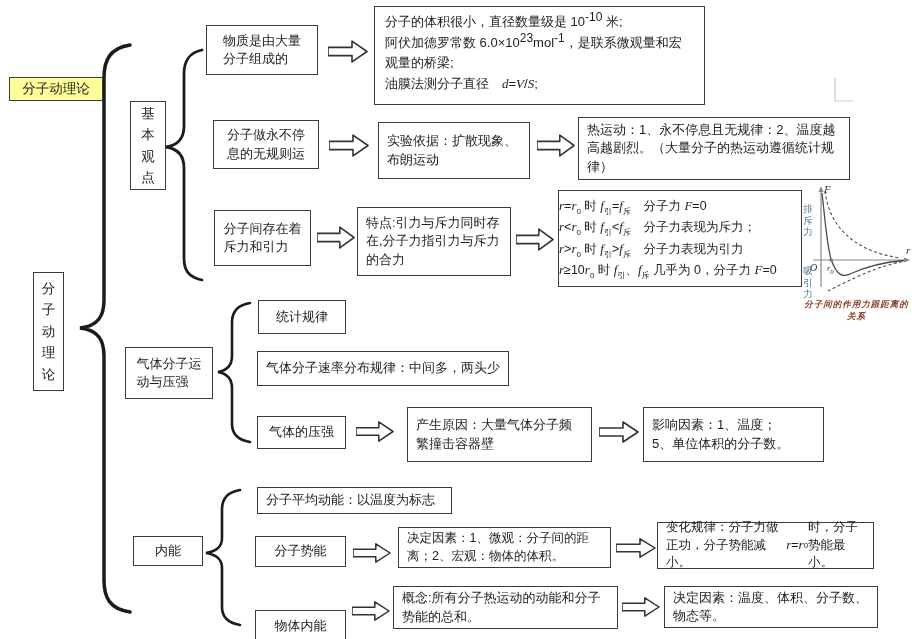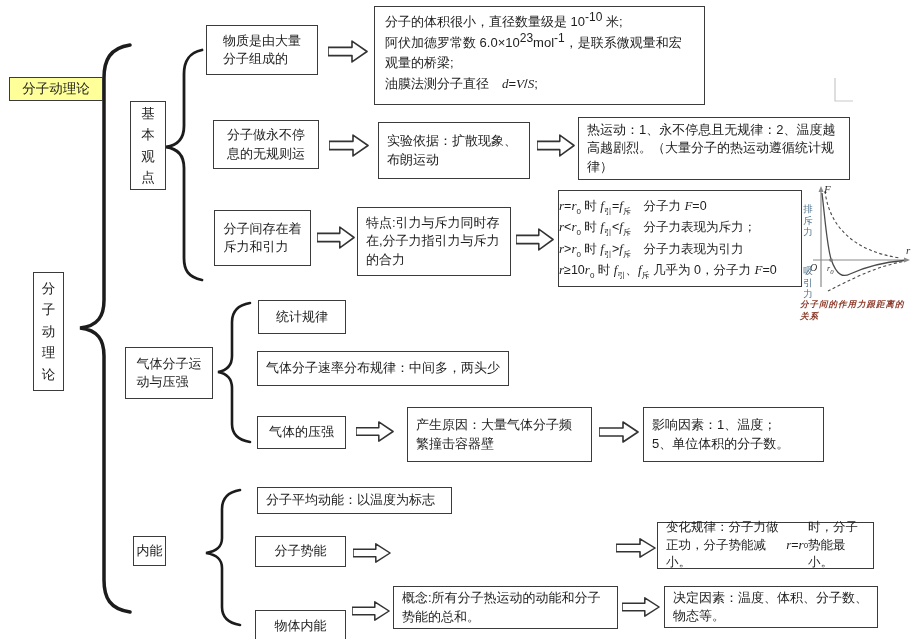--- a/index.html
+++ b/index.html
@@ -18,21 +18,21 @@
   .serifvars sub{font-size:8px;}
   .serifvars sup{font-size:12px;text-align:right;}
   sup,sub{line-height:0;}
   #braces{position:absolute;left:0;top:0;z-index:0;pointer-events:none;}
   .node{z-index:2;}
   
   #graph{position:absolute;left:800px;top:183px;width:113px;height:130px;z-index:2;}
   #graph svg{position:absolute;left:0;top:0;}
   .glabel{position:absolute;font-size:9.5px;line-height:11.5px;color:#4a708b;white-space:pre-line;text-align:center;}
   .gaxis{position:absolute;font-family:"Liberation Serif","DejaVu Serif",serif;font-style:italic;font-size:11px;color:#333;}
-  .gcaption{position:absolute;left:0;top:116px;width:113px;text-align:left;
+  .gcaption{position:absolute;left:0;top:116px;width:113px;text-align:center;
             font-size:8.5px;font-weight:bold;font-style:italic;color:#8b3a2a;letter-spacing:1px;}
 </style>
 </head>
 <body>
 
 <div id="canvas">
 
   <svg id="braces" width="915" height="639" viewBox="0 0 915 639">
     <g fill="none" stroke="#1c1c1c" stroke-linecap="round">
       <path stroke-width="3.5" d="M130,45 C110,48 104,60 104,78 L104,300 C104,316 98,326 80,328 C98,330 104,340 104,356 L104,580 C104,598 110,609 130,612"></path>
@@ -147,28 +147,29 @@
   </div>
   <div class="box node left" style="left:407px;top:407px;width:185px;height:55px;">产生原因：大量气体分子频繁撞击容器壁</div>
   <div class="arrow node" style="left:599px;top:420px;width:40px;height:24px;">
     <svg viewBox="0 0 40 24" preserveAspectRatio="none">
         <polygon points="0,8 24,8 24,2 39,12 24,22 24,16 0,16" fill="#fff" stroke="#333" stroke-width="1.6" stroke-linejoin="round"></polygon>
       </svg>
   </div>
   <div class="box node left pre" style="left:643px;top:407px;width:181px;height:55px;">影响因素：1、温度；
 5、单位体积的分子数。</div>
 
-  <div class="box node" style="left:133px;top:536px;width:33px;height:30px;">内能</div>
+  <div class="box node" style="left:133px;top:536px;width:70px;height:30px;">内能</div>
   <div class="box node left" style="left:257px;top:487px;width:195px;height:27px;">分子平均动能：以温度为标志</div>
   <div class="box node" style="left:255px;top:536px;width:91px;height:31px;">分子势能</div>
   <div class="arrow node" style="left:353px;top:542px;width:38px;height:22px;">
     <svg viewBox="0 0 40 24" preserveAspectRatio="none">
         <polygon points="0,8 24,8 24,2 39,12 24,22 24,16 0,16" fill="#fff" stroke="#333" stroke-width="1.6" stroke-linejoin="round"></polygon>
       </svg>
   </div>
+  <div class="box node left" style="left:398px;top:527px;width:213px;height:41px;font-size:12.5px;">决定因素：1、微观：分子间的距离；2、宏观：物体的体积。</div>
   <div class="arrow node" style="left:616px;top:537px;width:40px;height:22px;">
     <svg viewBox="0 0 40 24" preserveAspectRatio="none">
         <polygon points="0,8 24,8 24,2 39,12 24,22 24,16 0,16" fill="#fff" stroke="#333" stroke-width="1.6" stroke-linejoin="round"></polygon>
       </svg>
   </div>
   <div class="box node left serifvars" style="left:657px;top:522px;width:217px;height:47px;font-size:12.5px;">变化规律：分子力做正功，分子势能减小。<i>r</i>=<i>r</i><sub>0</sub> 时，分子势能最小。</div>
 
   <div class="box node" style="left:255px;top:594px;width:91px;height:33px;margin-top:16px;">物体内能</div>
   <div class="arrow node" style="left:352px;top:600px;width:38px;height:22px;">
     <svg viewBox="0 0 40 24" preserveAspectRatio="none">

